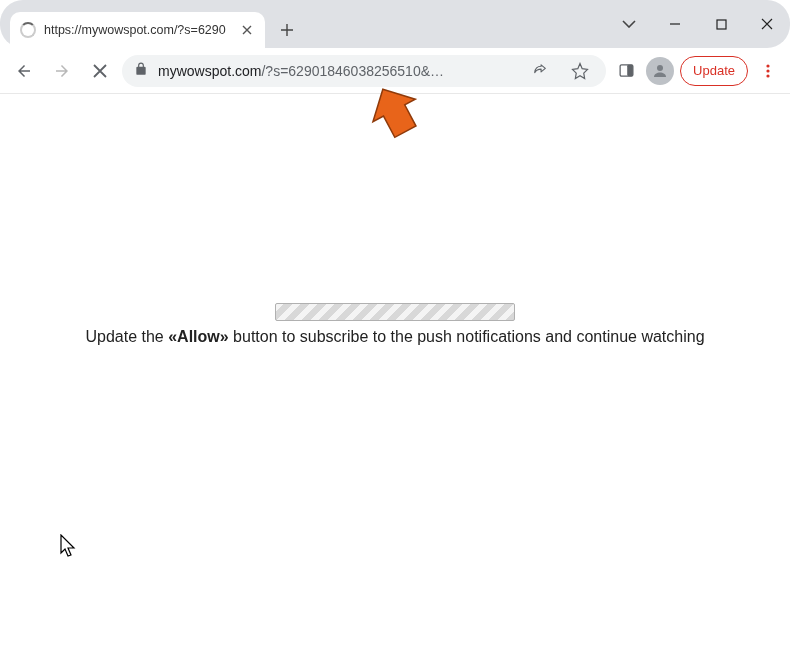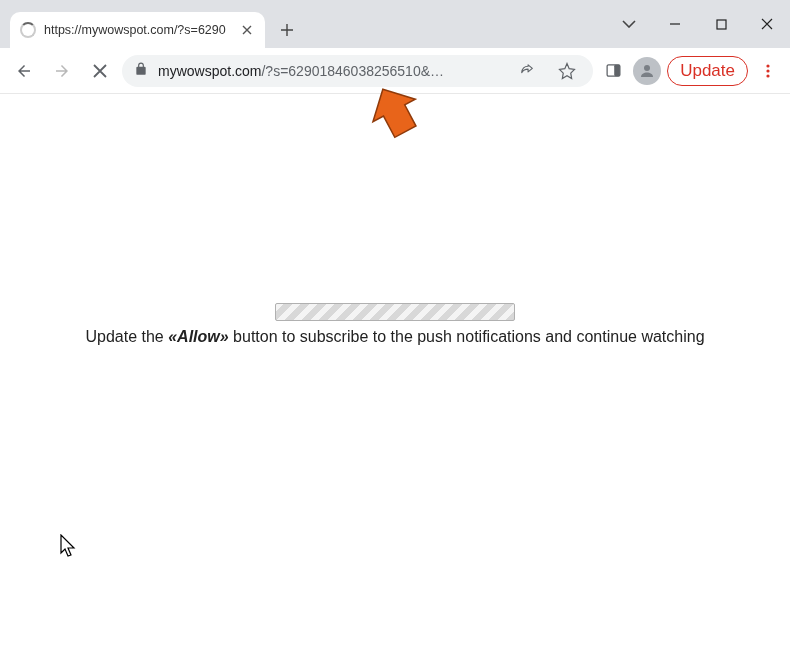--- a/index.html
+++ b/index.html
@@ -12,20 +12,21 @@
     position: relative;
   }
 
   
   .title-bar {
     display: flex;
     align-items: flex-end;
     height: 48px;
     background: #dfe1e5;
     padding-left: 10px;
+    border-radius: 23px;
   }
   .tab {
     display: flex;
     align-items: center;
     background: #fff;
     border-radius: 10px 10px 0 0;
     height: 36px;
     width: 255px;
     padding: 0 10px;
     margin-top: 12px;
@@ -139,21 +140,21 @@
     background: #bdc1c6;
     display: flex; align-items: center; justify-content: center;
     color: #fff;
   }
   .update-chip {
     border: 1.5px solid #d93025;
     color: #d93025;
     border-radius: 16px;
     height: 30px;
     padding: 0 12px;
-    font-size: 17px;
+    font-size: 13px;
     display: flex; align-items: center;
     font-weight: 500;
   }
   .menu-btn {
     width: 28px; height: 28px;
     display: flex; align-items: center; justify-content: center;
     color: #d93025;
   }
 
   
@@ -183,21 +184,21 @@
     position: absolute;
     top: 234px;
     left: 0;
     right: 0;
     text-align: center;
     font-family: Verdana, Geneva, sans-serif;
     font-size: 16px;
     color: #222;
     padding: 0 20px;
   }
-  .content-text .allow { font-weight: bold; font-style: italic; }
+  .content-text .allow { font-weight: bold; }
 
   
   .pointer-arrow {
     position: absolute;
     top: 84px;
     left: 366px;
     width: 60px;
     height: 60px;
   }
 

